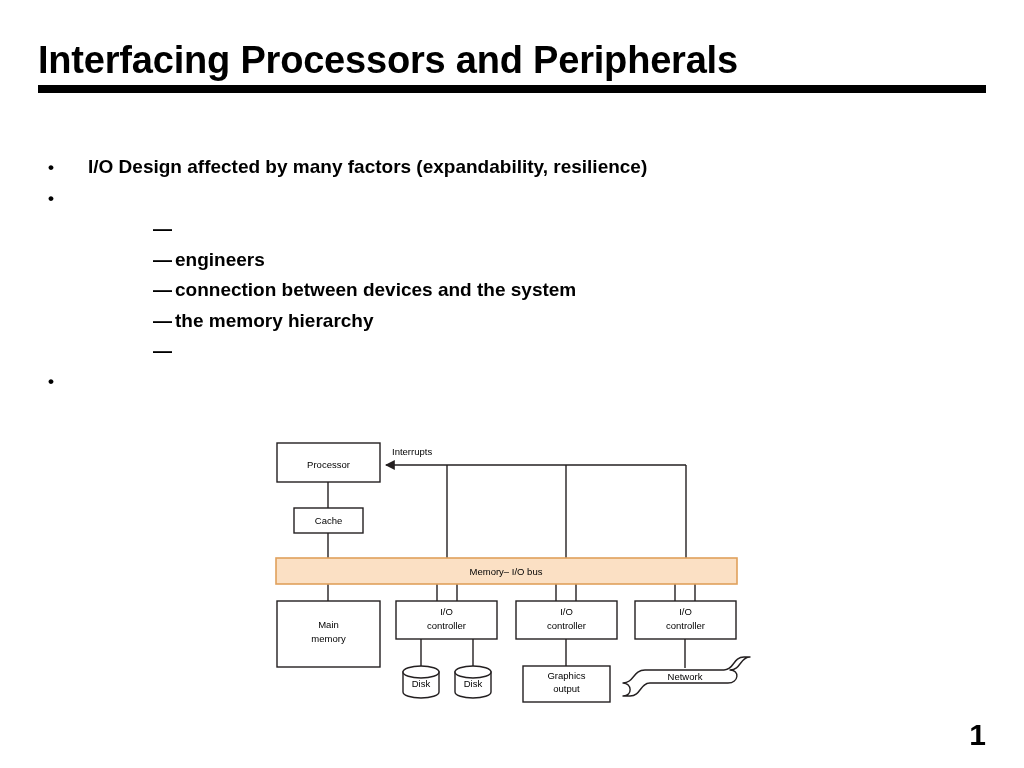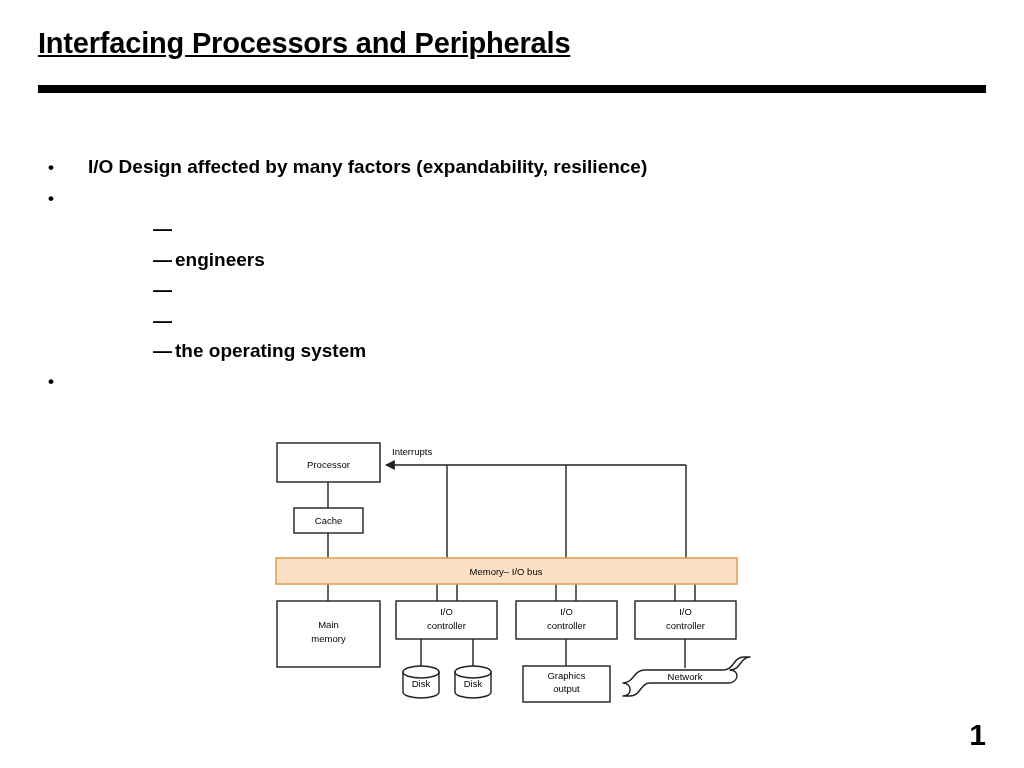--- a/index.html
+++ b/index.html
@@ -13,27 +13,26 @@
     position: relative;
     overflow: hidden;
     font-family: "Liberation Sans", sans-serif;
     color: #000000;
   }
 
   
   #slide-title {
     position: absolute;
     left: 38px;
-    top: 28px;
-    font-size: 29px;
+    top: 40px;
+    font-size: 38px;
     font-weight: bold;
     letter-spacing: -0.2px;
     white-space: nowrap;
     line-height: 1.1;
-    text-decoration: underline;
   }
   #title-rule {
     position: absolute;
     left: 38px;
     top: 85px;
     width: 948px;
     height: 8px;
     background: #000000;
   }
 
@@ -138,29 +137,30 @@
     <span class="dash-mark">—</span>
   </div>
 
   <div class="sub-row">
     <span class="dash-mark">—</span>
     <span>engineers</span>
   </div>
 
   <div class="sub-row">
     <span class="dash-mark">—</span>
-  </div>
-
-  <div class="sub-row">
-    <span class="dash-mark">—</span>
-  </div>
-
-  <div class="sub-row">
-    <span class="dash-mark">—</span>
-    <span>the operating system</span>
+    <span>connection between devices and the system</span>
+  </div>
+
+  <div class="sub-row">
+    <span class="dash-mark">—</span>
+    <span>the memory hierarchy</span>
+  </div>
+
+  <div class="sub-row">
+    <span class="dash-mark">—</span>
   </div>
 
   <div class="bullet-row">
     <span class="bullet-mark">•</span>
   </div>
 
 </div>
 
 <svg id="diagram" viewBox="0 0 1024 768" width="1024" height="768">
 

